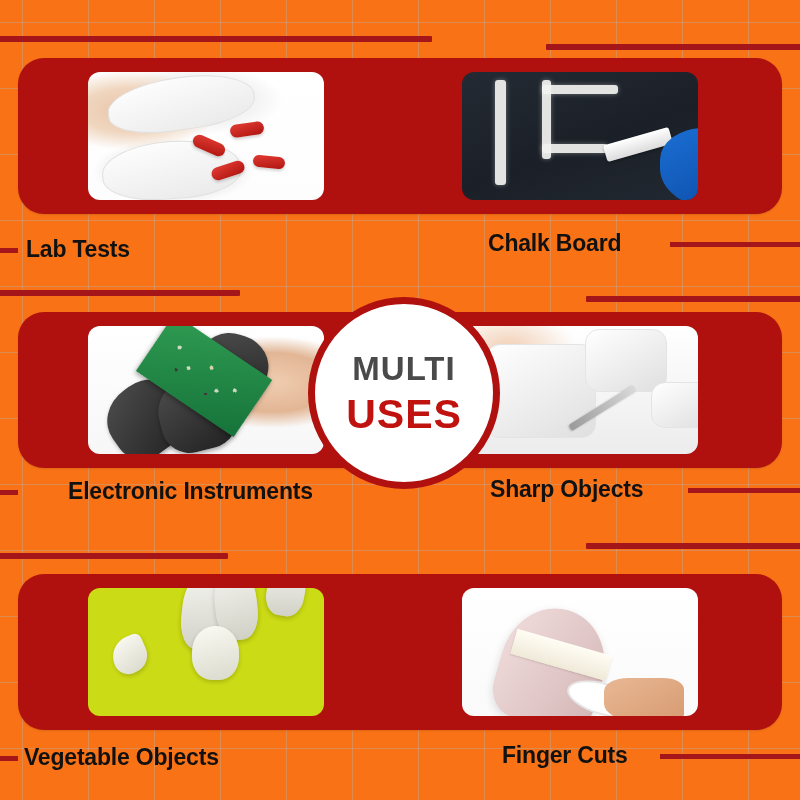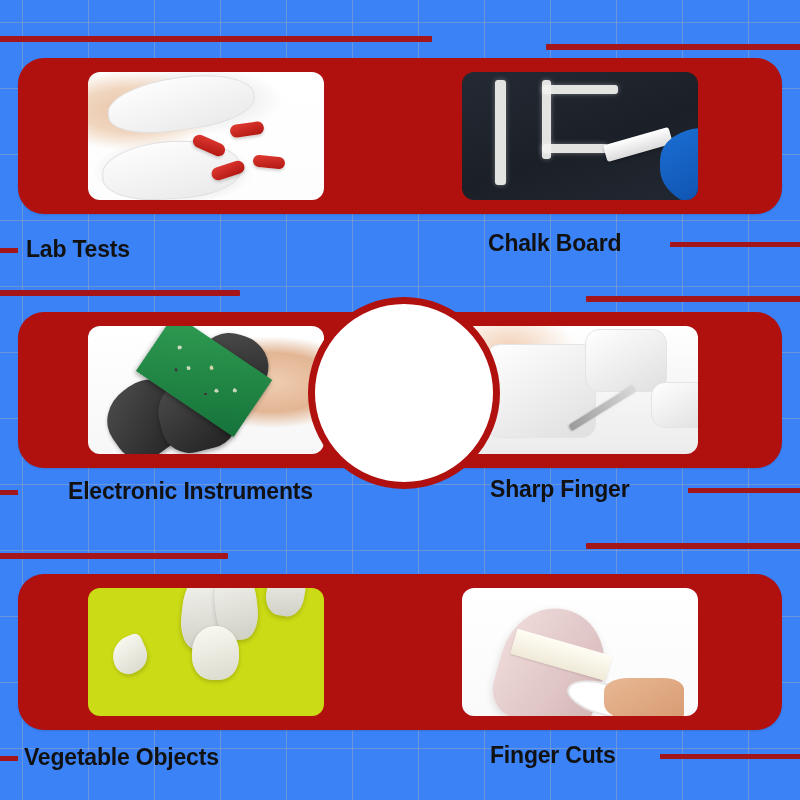--- a/index.html
+++ b/index.html
@@ -5,21 +5,21 @@
   html,body{margin:0;padding:0;}
   body{
     width:800px;height:800px;
     background:#ffffff;
     font-family:"Liberation Sans", sans-serif;
     overflow:hidden;
   }
   #stage{
     position:relative;
     width:800px;height:800px;
-    background:#3b82f6;
+    background:#f97316;
     overflow:hidden;
   }
 
   
   .grid{
     position:absolute;inset:0;
     background-image:
       linear-gradient(to right, rgba(180,180,180,.38) 1px, transparent 1px),
       linear-gradient(to bottom, rgba(180,180,180,.38) 1px, transparent 1px);
     background-size:66px 66px;
@@ -205,21 +205,21 @@
         <div class="gloveband" style="left:52%;top:2%;width:34%;height:48%;"></div>
         <div class="scalpel" style="left:58%;top:34%;width:7px;height:76px;"></div>
         <div class="gloveband" style="left:80%;top:44%;width:26%;height:34%;"></div>
       </div>
     </div>
   </div>
 
   <div class="caption" style="left:24px;top:478px;padding-left:44px;">Electronic Instruments</div>
   <div class="cap-dash" style="left:-4px;top:490px;width:22px;"></div>
 
-  <div class="caption" style="left:490px;top:476px;">Sharp Finger</div>
+  <div class="caption" style="left:490px;top:476px;">Sharp Objects</div>
   <div class="cap-dash" style="left:688px;top:488px;width:128px;"></div>
 
   <div class="band" style="left:18px;top:574px;width:764px;height:156px;">
     <div class="photo p-veg" style="left:70px;top:14px;width:236px;height:128px;">
       <div class="inner">
         <div class="vfinger" style="left:40%;top:-12%;width:18%;height:60%;transform:rotate(6deg);"></div>
         <div class="vfinger" style="left:54%;top:-16%;width:18%;height:56%;transform:rotate(-6deg);"></div>
         <div class="vfinger" style="left:76%;top:-18%;width:16%;height:40%;transform:rotate(10deg);"></div>
         <div class="clove" style="left:44%;top:30%;width:20%;height:42%;border-radius:48% 48% 42% 42%;"></div>
         <div class="clove" style="left:10%;top:38%;width:15%;height:28%;border-radius:60% 20% 50% 40%;transform:rotate(-24deg);"></div>
@@ -232,19 +232,21 @@
         <div class="tape" style="left:21%;top:42%;width:42%;height:20%;"></div>
         <div class="cotrim" style="left:44%;top:74%;width:30%;height:22%;"></div>
         <div class="skin" style="left:60%;top:70%;width:34%;height:34%;"></div>
       </div>
     </div>
   </div>
 
   <div class="caption" style="left:24px;top:744px;">Vegetable Objects</div>
   <div class="cap-dash" style="left:-4px;top:756px;width:22px;"></div>
 
-  <div class="caption" style="left:490px;top:742px;">Finger Cuts</div>
+  <div class="caption" style="left:502px;top:742px;">Finger Cuts</div>
   <div class="cap-dash" style="left:660px;top:754px;width:156px;"></div>
 
   <div class="circle">
+    <div class="l1">MULTI</div>
+    <div class="l2">USES</div>
   </div>
 
 </div>
 
 </body></html>

